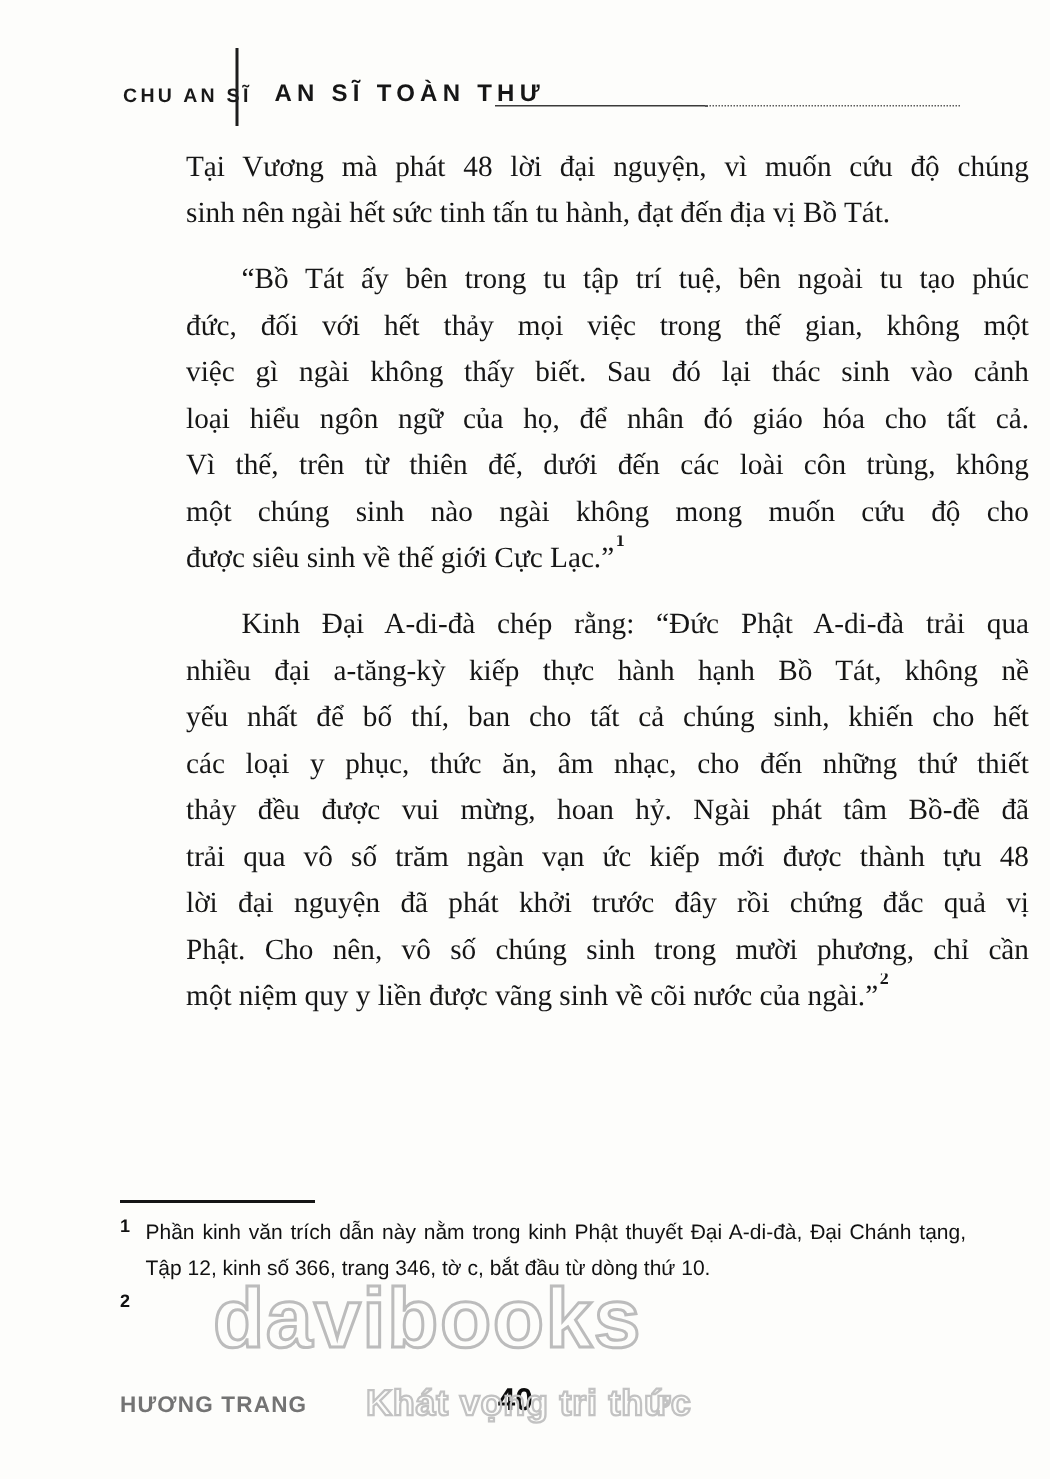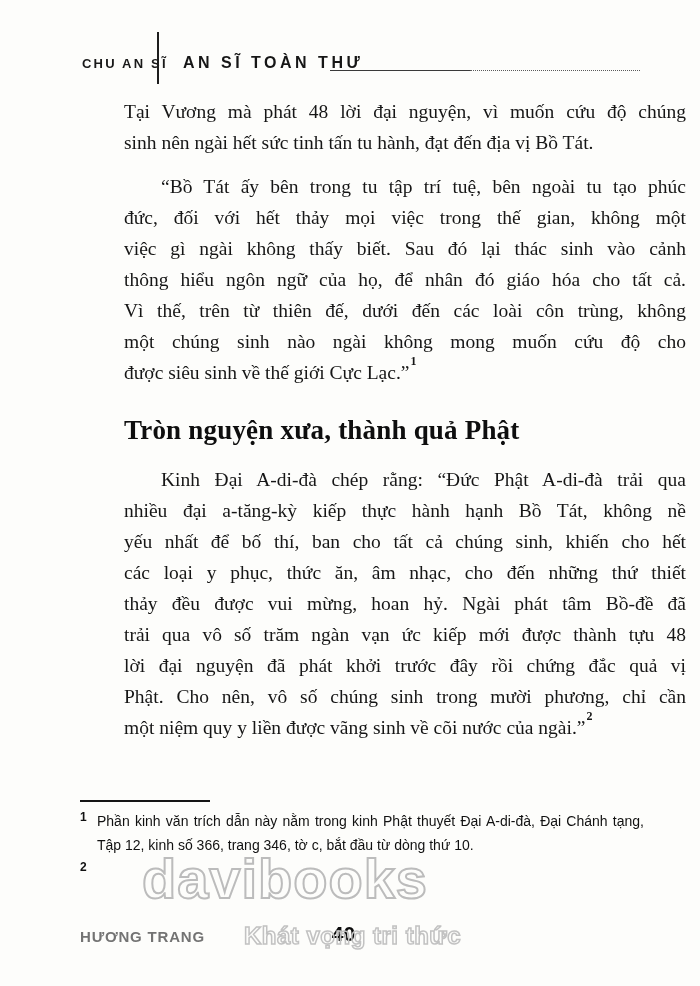--- a/index.html
+++ b/index.html
@@ -132,27 +132,26 @@
 
     <p class="par">
       <span class="ln">Tại Vương mà phát 48 lời đại nguyện, vì muốn cứu độ chúng</span>
       <span class="ln last">sinh nên ngài hết sức tinh tấn tu hành, đạt đến địa vị Bồ Tát.</span>
     </p>
 
     <p class="par">
       <span class="ln first">“Bồ Tát ấy bên trong tu tập trí tuệ, bên ngoài tu tạo phúc</span>
       <span class="ln">đức, đối với hết thảy mọi việc trong thế gian, không một</span>
       <span class="ln">việc gì ngài không thấy biết. Sau đó lại thác sinh vào cảnh</span>
-      <span class="ln">thông hiểu ngôn ngữ của họ, để nhân đó giáo hóa cho tất cả.</span>
+      <span class="ln">loại hiểu ngôn ngữ của họ, để nhân đó giáo hóa cho tất cả.</span>
       <span class="ln">Vì thế, trên từ thiên đế, dưới đến các loài côn trùng, không</span>
       <span class="ln">một chúng sinh nào ngài không mong muốn cứu độ cho</span>
       <span class="ln last"><span>được siêu sinh về thế giới Cực Lạc.”</span><sup class="ref">1</sup></span>
     </p>
 
-    <h2 class="section-heading">Tròn nguyện xưa, thành quả Phật</h2>
 
     <p class="par">
       <span class="ln first">Kinh Đại A-di-đà chép rằng: “Đức Phật A-di-đà trải qua</span>
       <span class="ln">nhiều đại a-tăng-kỳ kiếp thực hành hạnh Bồ Tát, không nề</span>
       <span class="ln">yếu nhất để bố thí, ban cho tất cả chúng sinh, khiến cho hết</span>
       <span class="ln">các loại y phục, thức ăn, âm nhạc, cho đến những thứ thiết</span>
       <span class="ln">thảy đều được vui mừng, hoan hỷ. Ngài phát tâm Bồ-đề đã</span>
       <span class="ln">trải qua vô số trăm ngàn vạn ức kiếp mới được thành tựu 48</span>
       <span class="ln">lời đại nguyện đã phát khởi trước đây rồi chứng đắc quả vị</span>
       <span class="ln">Phật. Cho nên, vô số chúng sinh trong mười phương, chỉ cần</span>

